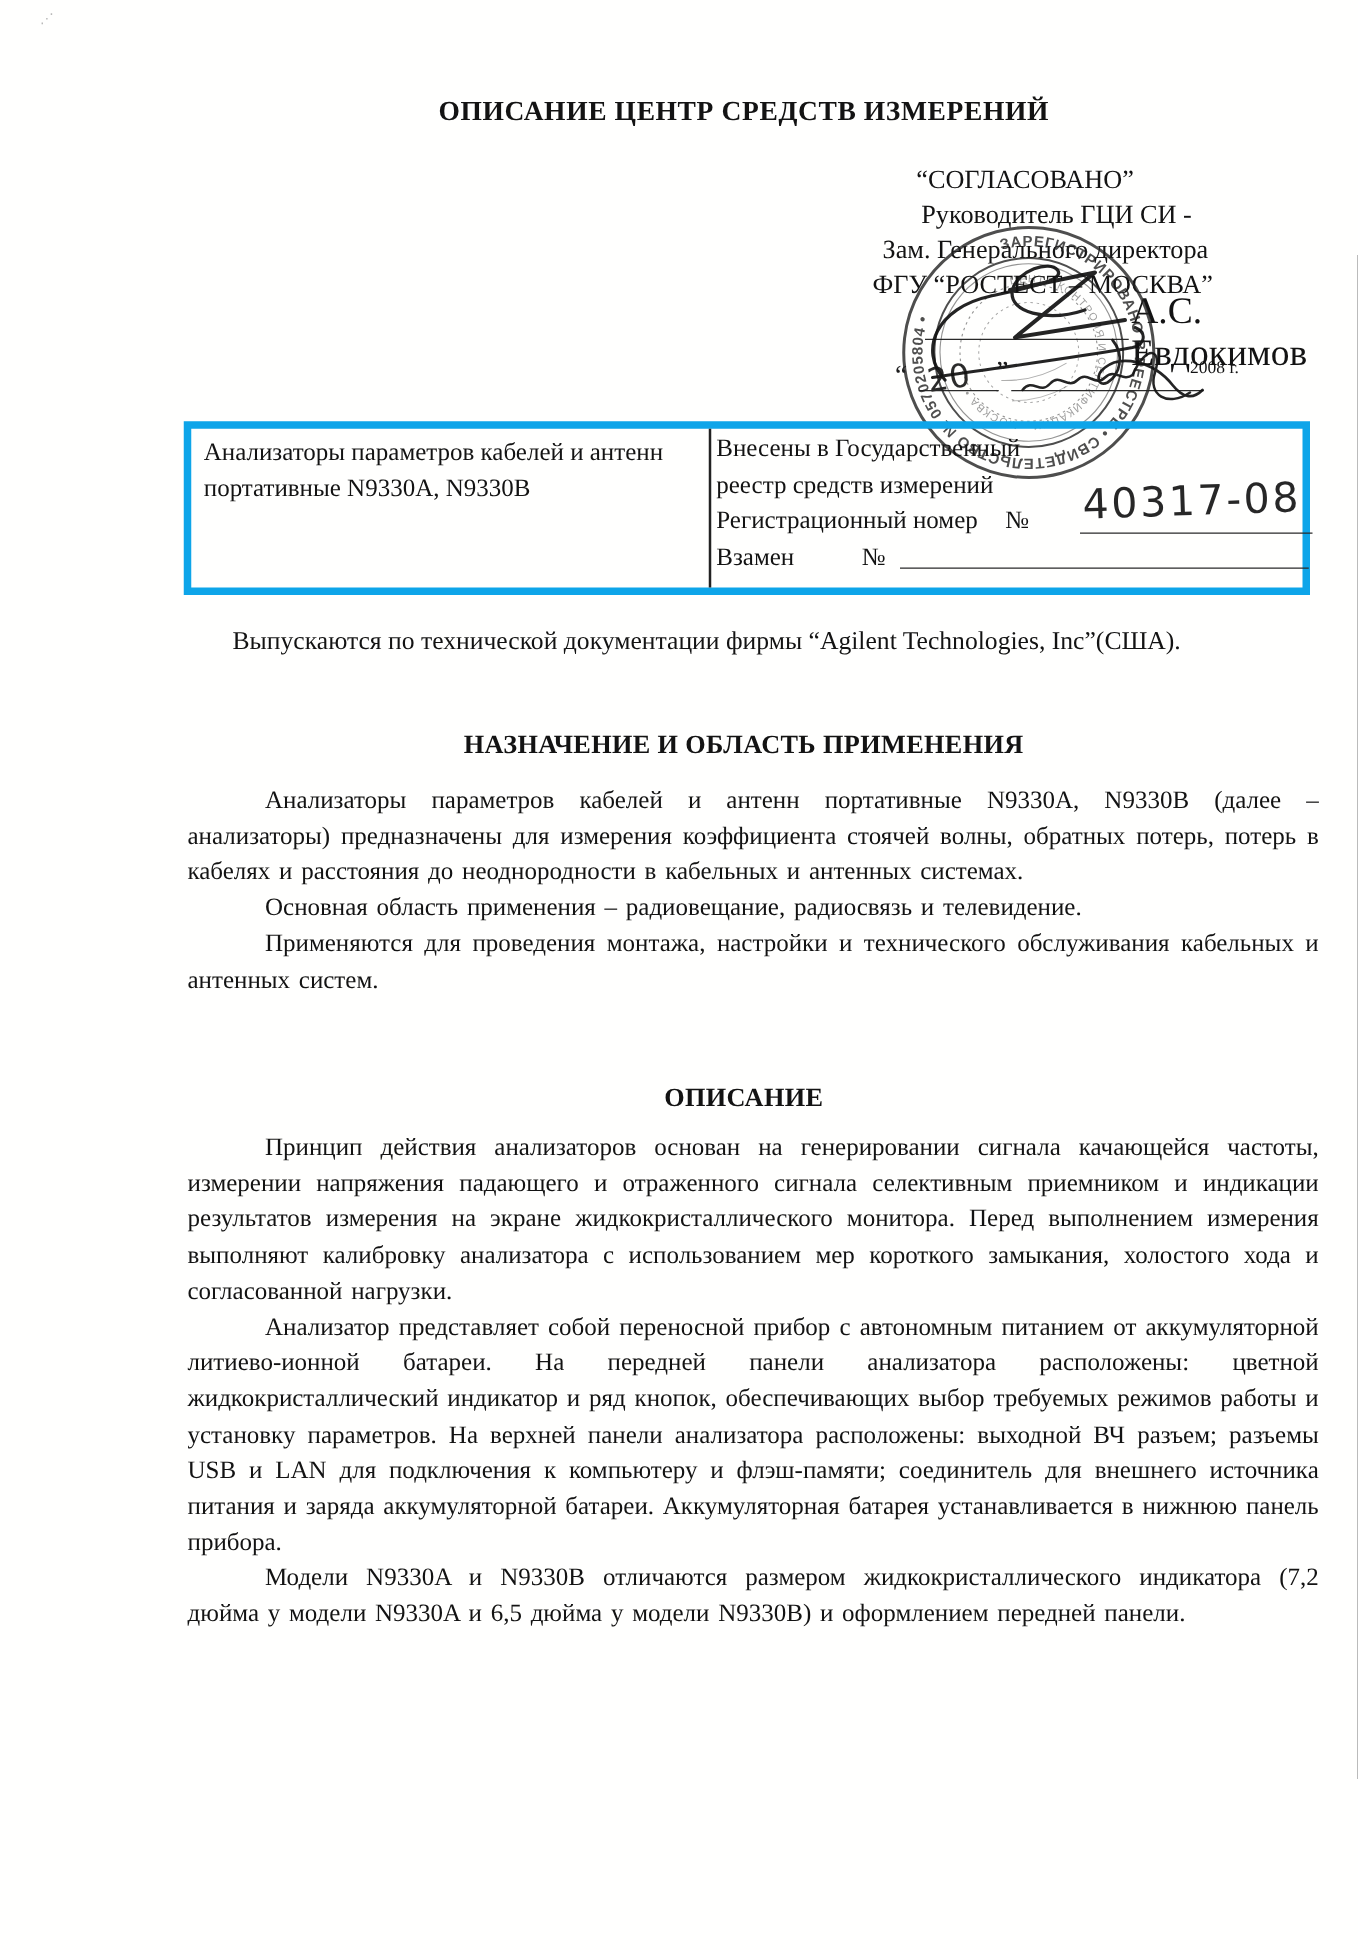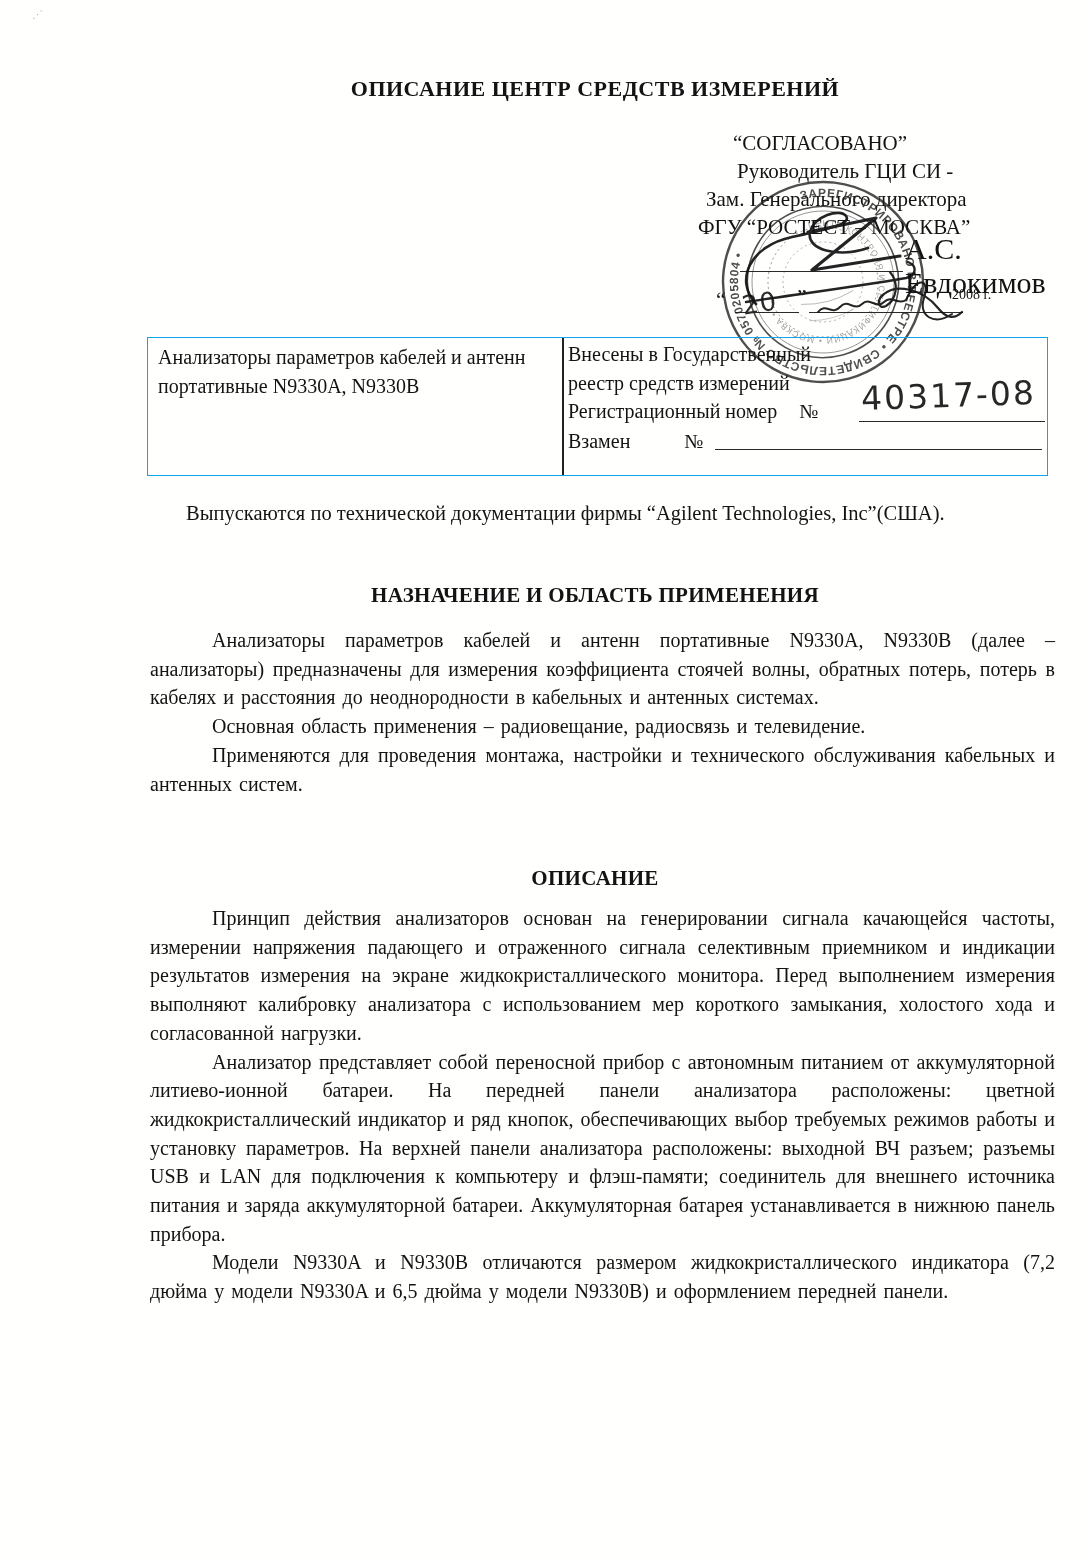--- a/index.html
+++ b/index.html
@@ -32,21 +32,21 @@
     position:absolute;left:742px;top:288px;font-size:26px;color:#151515;
     font-family:"DejaVu Sans",sans-serif;transform:rotate(-9deg);letter-spacing:1px;opacity:.9;
   }
   .date-u1{position:absolute;left:735px;top:312px;width:64px;border-top:1.6px solid #2a2a2a;}
   .date-u2{position:absolute;left:809px;top:312px;width:154px;border-top:1.6px solid #2a2a2a;}
   .year{position:absolute;left:952px;top:287px;font-size:14px;}
   .overlay{position:absolute;left:600px;top:130px;width:486px;height:370px;pointer-events:none;}
   
   .doc-table{
     position:absolute;left:147px;top:337px;width:901px;height:139px;
-    border:1px solid #0ea5e9;box-sizing:border-box;font-size:20px;
+    border:6px solid #0ea5e9;box-sizing:border-box;font-size:20px;
   }
   .divider{position:absolute;left:414px;top:0;bottom:0;border-left:2px solid #222;}
   .cell-left{position:absolute;left:10px;top:5px;width:398px;line-height:29px;}
   .rc{position:absolute;left:420px;white-space:nowrap;}
   .rc1{top:5px;} .rc2{top:34px;text-align:center;} .rc3{top:62px;} .rc4{top:92px;}
   .nosign{margin-left:22px;}
   .nosign2{margin-left:54px;}
   .hw-reg{
     position:absolute;left:713px;top:38px;font-size:33px;color:#151515;
     font-family:"DejaVu Sans",sans-serif;transform:rotate(-2deg);letter-spacing:2px;opacity:.92;

